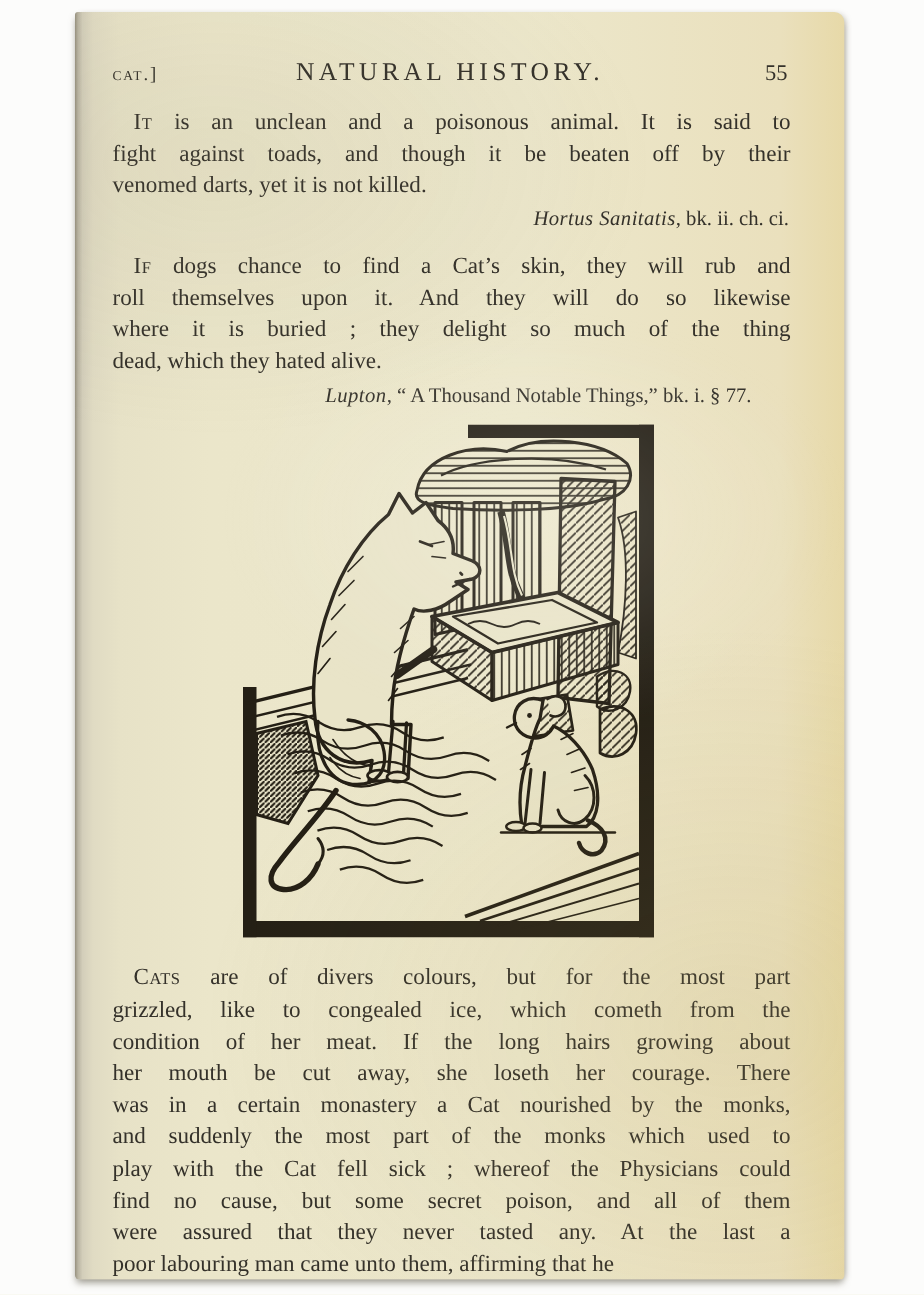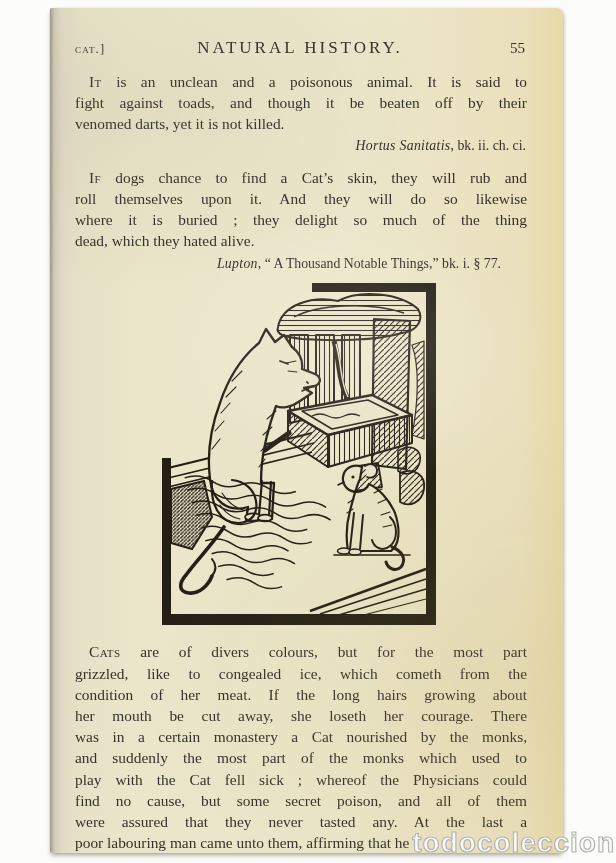--- a/index.html
+++ b/index.html
@@ -200,14 +200,13 @@
       <div class="ln j">was in a certain monastery a Cat nourished by the monks,</div>
       <div class="ln j">and suddenly the most part of the monks which used to</div>
       <div class="ln j">play with the Cat fell sick ; whereof the Physicians could</div>
       <div class="ln j">find no cause, but some secret poison, and all of them</div>
       <div class="ln j">were assured that they never tasted any.  At the last a</div>
       <div class="ln">poor labouring man came unto them, affirming that he</div>
     </div>
 
   </div>
 
-  <div class="watermark">todocoleccion</div>
 </div>
 
 </body></html>

